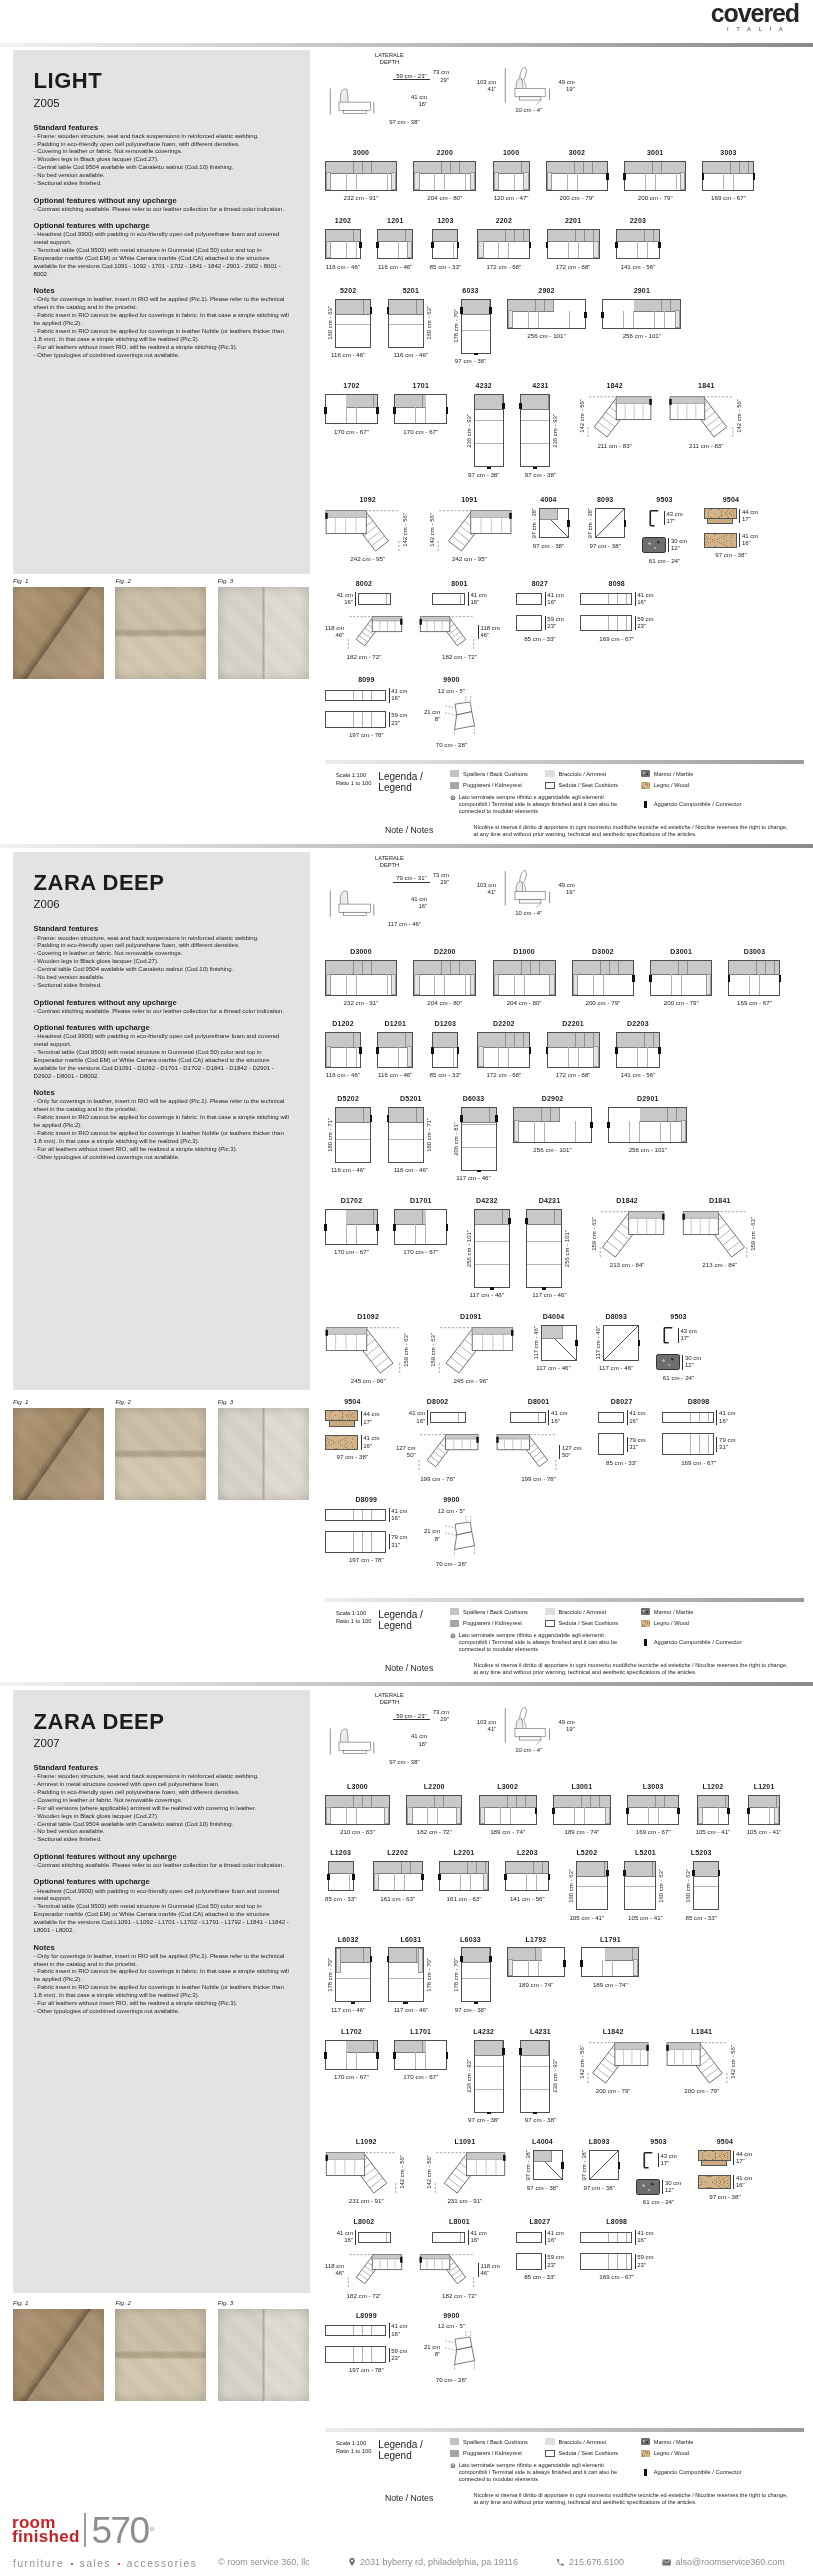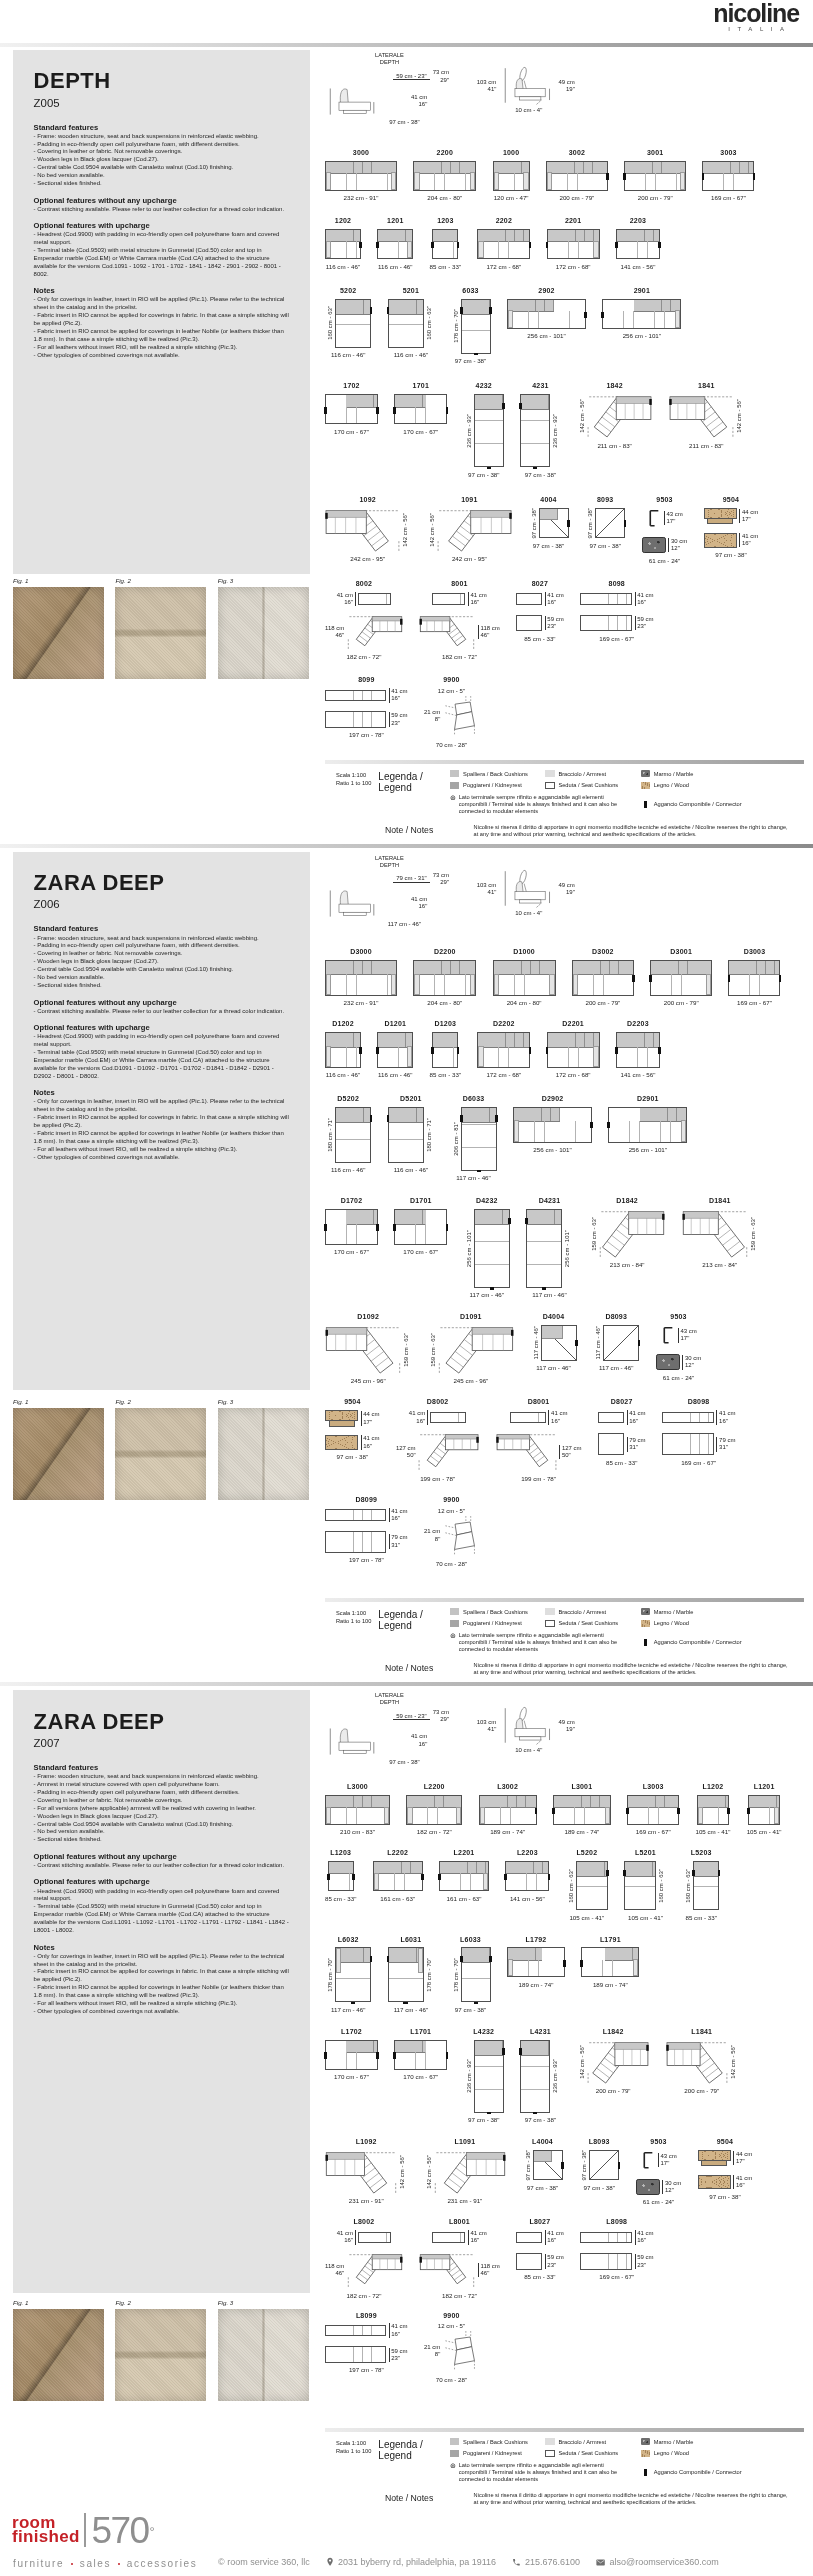--- a/index.html
+++ b/index.html
@@ -109,36 +109,36 @@
   .ntext{width:320px;font-size:5.6px;line-height:1.32;margin-left:7.6px}
   
   .footer{position:absolute;top:2511px;left:0;width:801px;height:65px}
   .flogo{position:absolute;left:12px;top:2.2px;display:flex;align-items:center}
   .flogo .rs{display:flex;flex-direction:column;font-weight:bold;font-size:17px;line-height:.82;letter-spacing:0.3px}
   .flogo .sep{width:2.2px;height:34px;background:#9a9a9a;margin:0 5.4px 0 4.3px}
   .flogo .n360{font-size:37px;line-height:.9;color:#8f8f8f;letter-spacing:-1.6px;font-weight:normal}
   .flogo .deg{font-size:13px;color:#8f8f8f;vertical-align:top;line-height:1;margin:2.2px 0 0 1.1px}
   .ftag{position:absolute;left:13px;top:47px;font-size:10px;color:#8f8f8f;letter-spacing:1.6px;display:flex;align-items:center;gap:6.5px}
   .ftag .dot{width:2.7px;height:2.7px;border-radius:50%;margin-top:1.1px}
-  .fitems{position:absolute;left:218px;top:46px;display:flex;gap:16px;align-items:center;color:#8f8f8f;font-size:9px}
+  .fitems{position:absolute;left:218px;top:46px;display:flex;gap:38px;align-items:center;color:#8f8f8f;font-size:9px}
   .fitem{display:flex;align-items:center;gap:4.3px;white-space:nowrap}
   svg{display:block}
 </style>
 </head>
 <body>
 
 <div class="hdr-logo">
-  <div class="nm">nicoline</div>
+  <div class="nm">covered</div>
   <div class="sb">ITALIA</div>
 </div>
 <div class="bar" style="top:43px"></div>
 
 <section class="sec s1">
   <div class="panel">
-    <h1 class="ptitle">DEPTH</h1>
+    <h1 class="ptitle">LIGHT</h1>
     <div class="pcode">Z005</div>
     <div class="features">
         <div class="fblock">
           <h3>Standard features</h3>
           <p>- Frame: wooden structure, seat and back suspensions in reinforced elastic webbing.</p>
           <p>- Padding in eco-friendly open cell polyurethane foam, with different densities.</p>
           <p>- Covering in leather or fabric. Not removable coverings.</p>
           <p>- Wooden legs in Black gloss lacquer (Cod.27).</p>
           <p>- Central table Cod.9504 available with Canaletto walnut (Cod.10) finishing.</p>
           <p>- No bed version available.</p>

